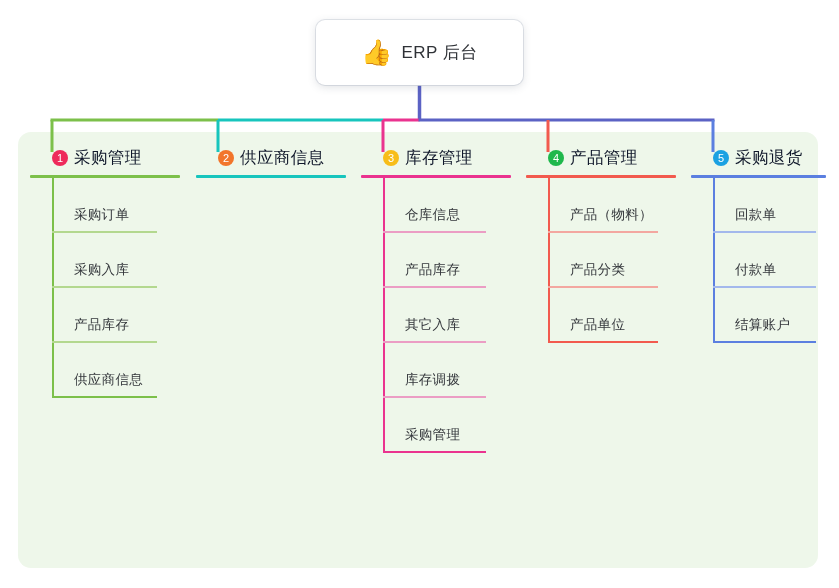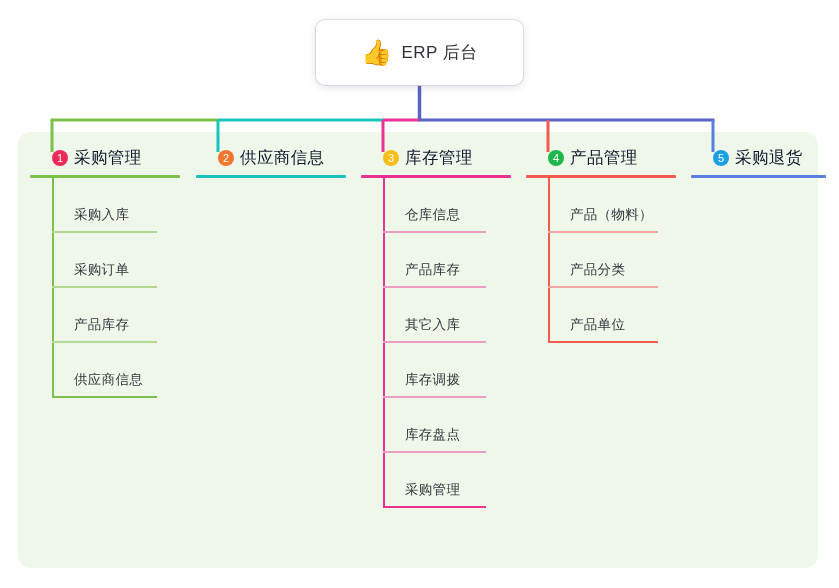--- a/index.html
+++ b/index.html
@@ -152,28 +152,28 @@
   <div id="columns">
       <div class="column" style="left: 30px;">
         <div class="col-head">
           <span class="badge" style="background: rgb(238, 42, 91);">1</span>
           <span class="col-title">采购管理</span>
         </div>
         <div class="head-rule" style="background: rgb(124, 192, 74); width: 150px;"></div>
         <div class="leaves">
           <div class="spine" style="background: rgb(124, 192, 74);"></div>
           <div class="leaf">
+            <span class="leaf-label">采购订单</span>
+            <div class="leaf-rule" style="background: rgb(179, 216, 143); width: 105px;"></div>
+          </div>
+          <div class="leaf">
             <span class="leaf-label">采购入库</span>
             <div class="leaf-rule" style="background: rgb(179, 216, 143); width: 105px;"></div>
           </div>
           <div class="leaf">
-            <span class="leaf-label">采购订单</span>
-            <div class="leaf-rule" style="background: rgb(179, 216, 143); width: 105px;"></div>
-          </div>
-          <div class="leaf">
             <span class="leaf-label">产品库存</span>
             <div class="leaf-rule" style="background: rgb(179, 216, 143); width: 105px;"></div>
           </div>
           <div class="leaf">
             <span class="leaf-label">供应商信息</span>
             <div class="leaf-rule" style="background: rgb(124, 192, 74); width: 105px;"></div>
           </div>
         </div>
       </div>
       <div class="column" style="left: 196px;">
@@ -201,24 +201,20 @@
           </div>
           <div class="leaf">
             <span class="leaf-label">其它入库</span>
             <div class="leaf-rule" style="background: rgb(235, 157, 196); width: 103px;"></div>
           </div>
           <div class="leaf">
             <span class="leaf-label">库存调拨</span>
             <div class="leaf-rule" style="background: rgb(235, 157, 196); width: 103px;"></div>
           </div>
           <div class="leaf">
-            <span class="leaf-label">库存盘点</span>
-            <div class="leaf-rule" style="background: rgb(235, 157, 196); width: 103px;"></div>
-          </div>
-          <div class="leaf">
             <span class="leaf-label">采购管理</span>
             <div class="leaf-rule" style="background: rgb(234, 51, 143); width: 103px;"></div>
           </div>
         </div>
       </div>
       <div class="column" style="left: 526px;">
         <div class="col-head">
           <span class="badge" style="background: rgb(31, 184, 76);">4</span>
           <span class="col-title">产品管理</span>
         </div>
@@ -238,16 +234,31 @@
             <div class="leaf-rule" style="background: rgb(242, 90, 78); width: 110px;"></div>
           </div>
         </div>
       </div>
       <div class="column" style="left: 691px;">
         <div class="col-head">
           <span class="badge" style="background: rgb(27, 161, 226);">5</span>
           <span class="col-title">采购退货</span>
         </div>
         <div class="head-rule" style="background: rgb(91, 127, 224); width: 135px;"></div>
+        <div class="leaves">
+          <div class="spine" style="background: rgb(91, 127, 224);"></div>
+          <div class="leaf">
+            <span class="leaf-label">回款单</span>
+            <div class="leaf-rule" style="background: rgb(163, 184, 236); width: 103px;"></div>
+          </div>
+          <div class="leaf">
+            <span class="leaf-label">付款单</span>
+            <div class="leaf-rule" style="background: rgb(163, 184, 236); width: 103px;"></div>
+          </div>
+          <div class="leaf">
+            <span class="leaf-label">结算账户</span>
+            <div class="leaf-rule" style="background: rgb(91, 127, 224); width: 103px;"></div>
+          </div>
+        </div>
       </div>
     </div>
 
 </div>
 
 </body></html>

